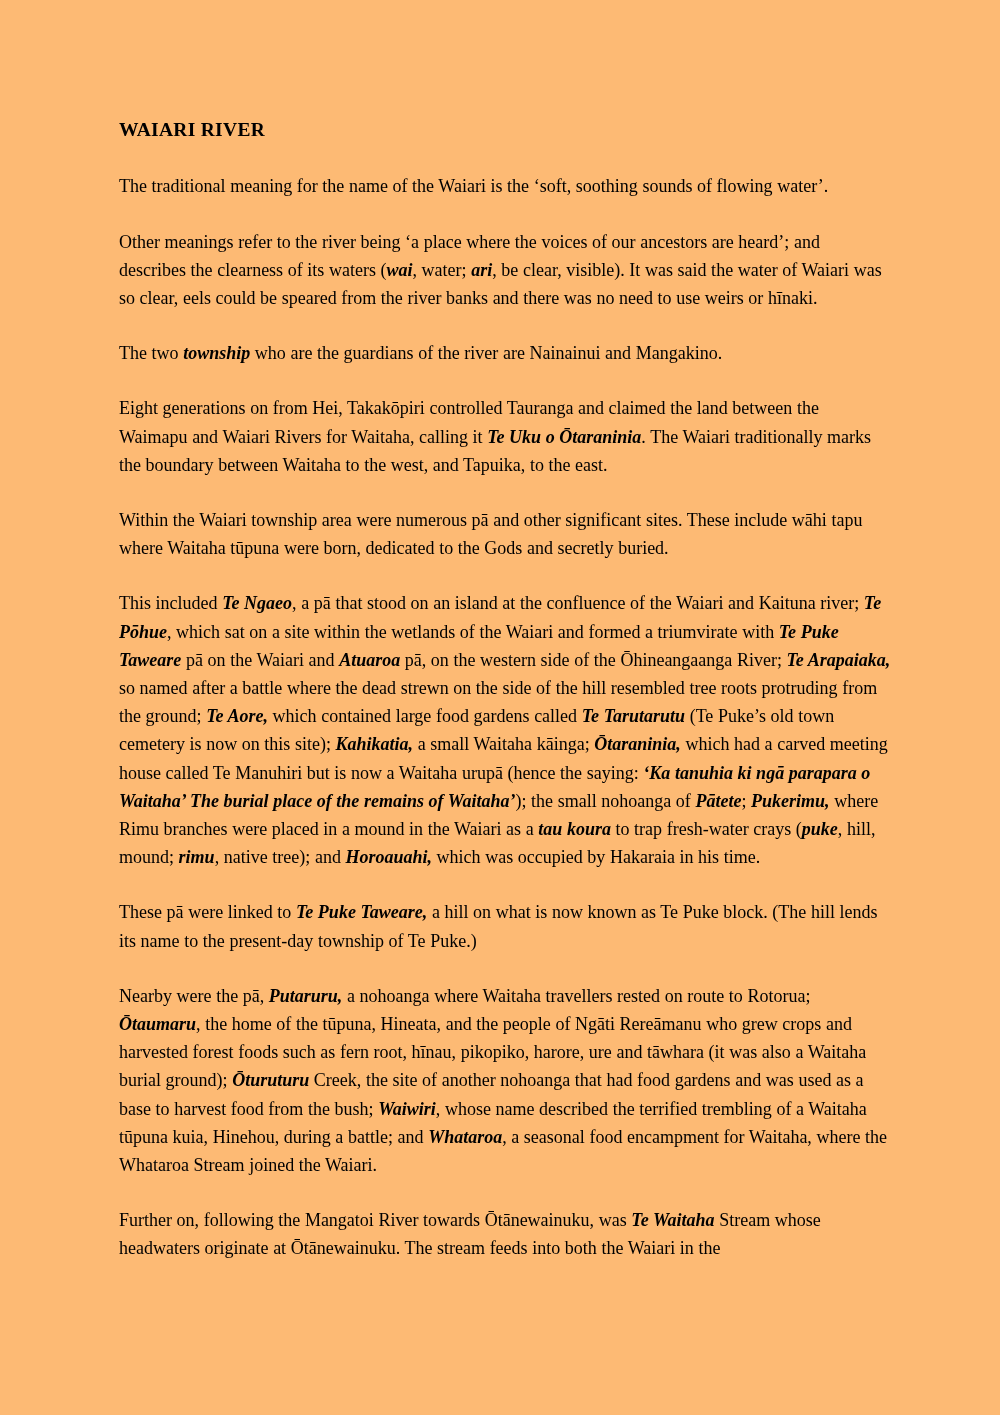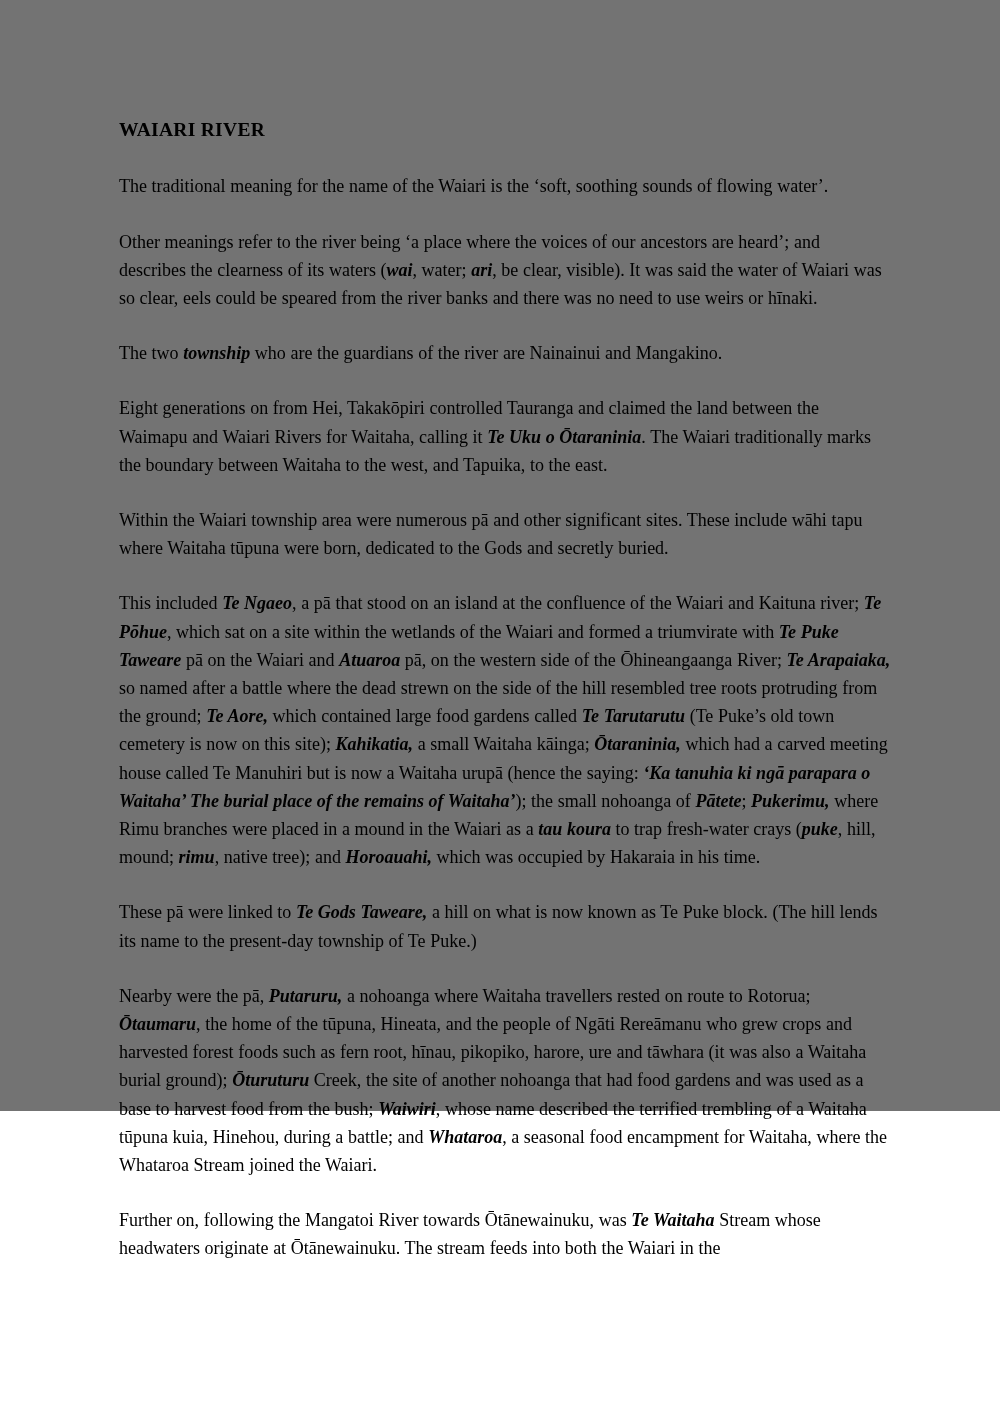--- a/index.html
+++ b/index.html
@@ -11,22 +11,22 @@
   body {
     width: 1000px;
     height: 1415px;
     font-family: "Liberation Serif", "DejaVu Serif", serif;
     color: #000000;
     -webkit-font-smoothing: antialiased;
   }
   .page {
     position: relative;
     width: 1000px;
-    height: 1111px;
-    background: #737373;
+    height: 1415px;
+    background: #fdba74;
     box-sizing: border-box;
     padding: 118px 104px 0 119px;
   }
   .doc-title {
     font-size: 19.5px;
     font-weight: bold;
     letter-spacing: 0.3px;
     margin: 0 0 30px 0;
     line-height: 1.25;
   }
@@ -59,19 +59,19 @@
 
   <p class="para">The two <span class="it">township</span> who are the guardians of the river are Nainainui and Mangakino.</p>
 
   <p class="para">Eight generations on from Hei, Takakōpiri controlled Tauranga and claimed the land between the Waimapu and Waiari Rivers for Waitaha, calling it <span class="it">Te Uku o Ōtaraninia</span>. The Waiari traditionally marks the boundary between Waitaha to the west, and Tapuika, to the east.</p>
 
   <p class="para">Within the Waiari township area were numerous pā and other significant sites. These include wāhi tapu where Waitaha tūpuna were born, dedicated to the Gods and secretly buried.</p>
 
 
   <p class="para">This included <span class="it">Te Ngaeo</span>, a pā that stood on an island at the confluence of the Waiari and Kaituna river; <span class="it">Te Pōhue</span>, which sat on a site within the wetlands of the Waiari and formed a triumvirate with <span class="it">Te Puke Taweare</span> pā on the Waiari and <span class="it">Atuaroa</span> pā, on the western side of the Ōhineangaanga River; <span class="it">Te Arapaiaka,</span> so named after a battle where the dead strewn on the side of the hill resembled tree roots protruding from the ground; <span class="it">Te Aore,</span> which contained large food gardens called <span class="it">Te Tarutarutu</span> (Te Puke’s old town cemetery is now on this site); <span class="it">Kahikatia,</span> a small Waitaha kāinga; <span class="it">Ōtaraninia,</span> which had a carved meeting house called Te Manuhiri but is now a Waitaha urupā (hence the saying: <span class="it">‘Ka tanuhia ki ngā parapara o Waitaha’ The burial place of the remains of Waitaha’</span>); the small nohoanga of <span class="it">Pātete</span>; <span class="it">Pukerimu,</span> where Rimu branches were placed in a mound in the Waiari as a <span class="it">tau koura</span> to trap fresh-water crays (<span class="it">puke</span>, hill, mound; <span class="it">rimu</span>, native tree); and <span class="it">Horoauahi,</span> which was occupied by Hakaraia in his time.</p>
 
-  <p class="para">These pā were linked to <span class="it">Te Gods Taweare,</span> a hill on what is now known as Te Puke block. (The hill lends its name to the present-day township of Te Puke.)</p>
+  <p class="para">These pā were linked to <span class="it">Te Puke Taweare,</span> a hill on what is now known as Te Puke block. (The hill lends its name to the present-day township of Te Puke.)</p>
 
   <p class="para">Nearby were the pā, <span class="it">Putaruru,</span> a nohoanga where Waitaha travellers rested on route to Rotorua; <span class="it">Ōtaumaru</span>, the home of the tūpuna, Hineata, and the people of Ngāti Rereāmanu who grew crops and harvested forest foods such as fern root, hīnau, pikopiko, harore, ure and tāwhara (it was also a Waitaha burial ground); <span class="it">Ōturuturu</span> Creek, the site of another nohoanga that had food gardens and was used as a base to harvest food from the bush; <span class="it">Waiwiri</span>, whose name described the terrified trembling of a Waitaha tūpuna kuia, Hinehou, during a battle; and <span class="it">Whataroa</span>, a seasonal food encampment for Waitaha, where the Whataroa Stream joined the Waiari.</p>
 
   <p class="para">Further on, following the Mangatoi River towards Ōtānewainuku, was <span class="it">Te Waitaha</span> Stream whose headwaters originate at Ōtānewainuku. The stream feeds into both the Waiari in the</p>
 
 </div>
 
 </body></html>

